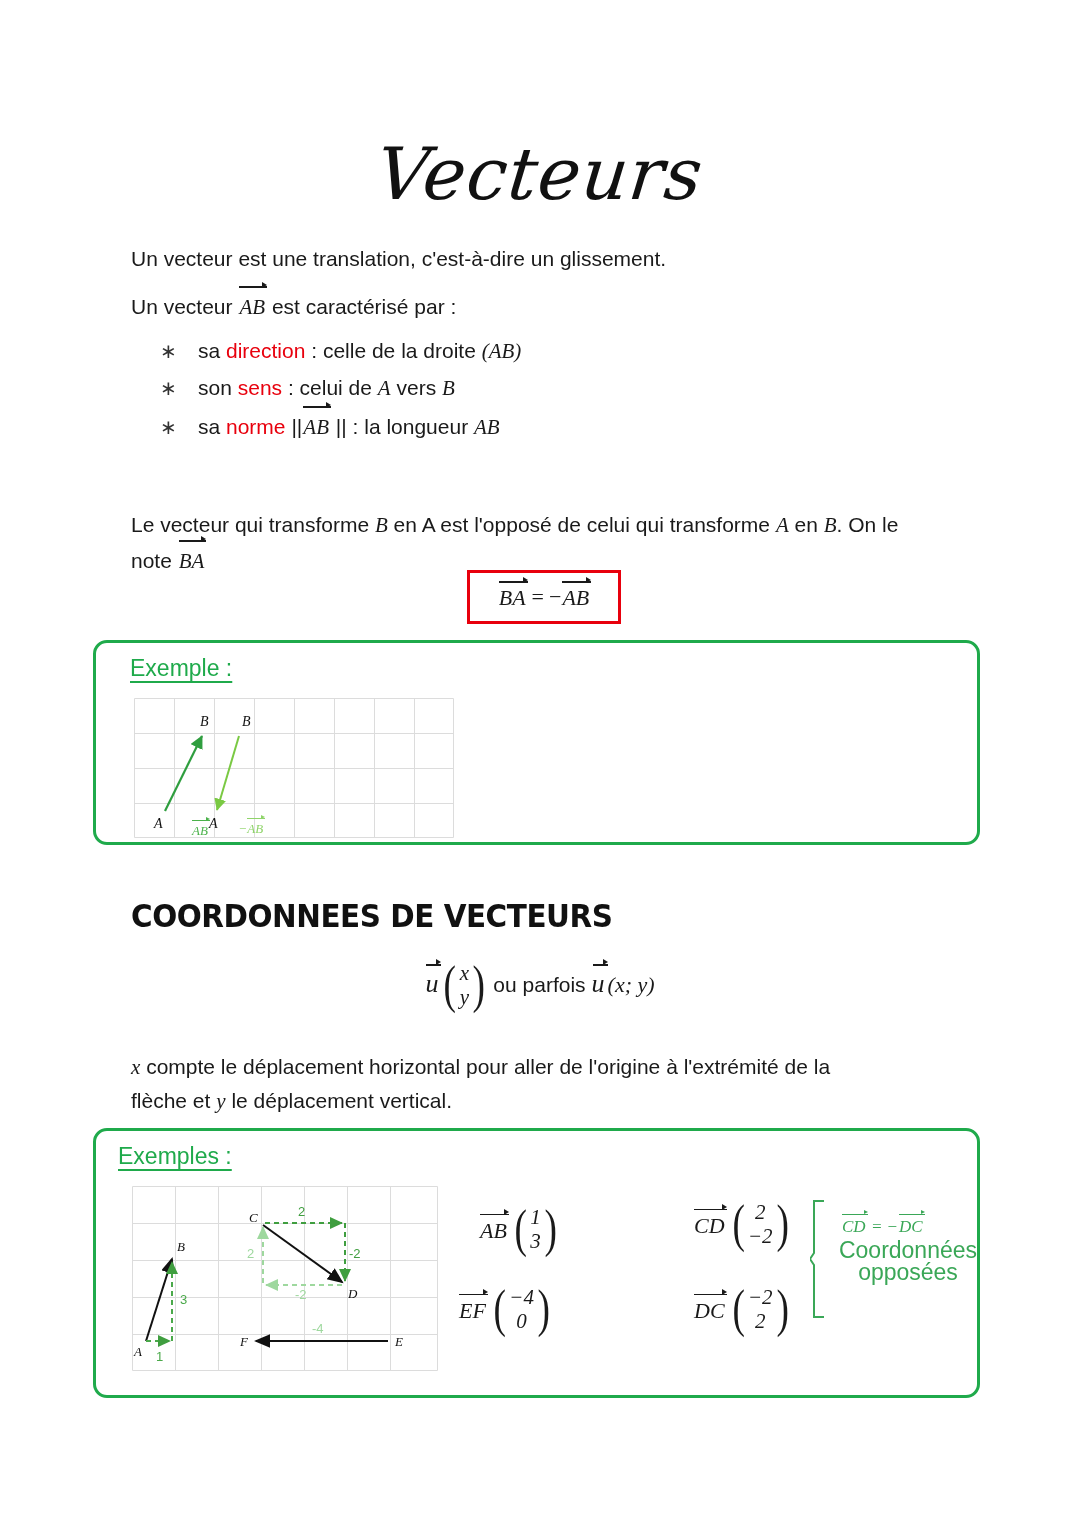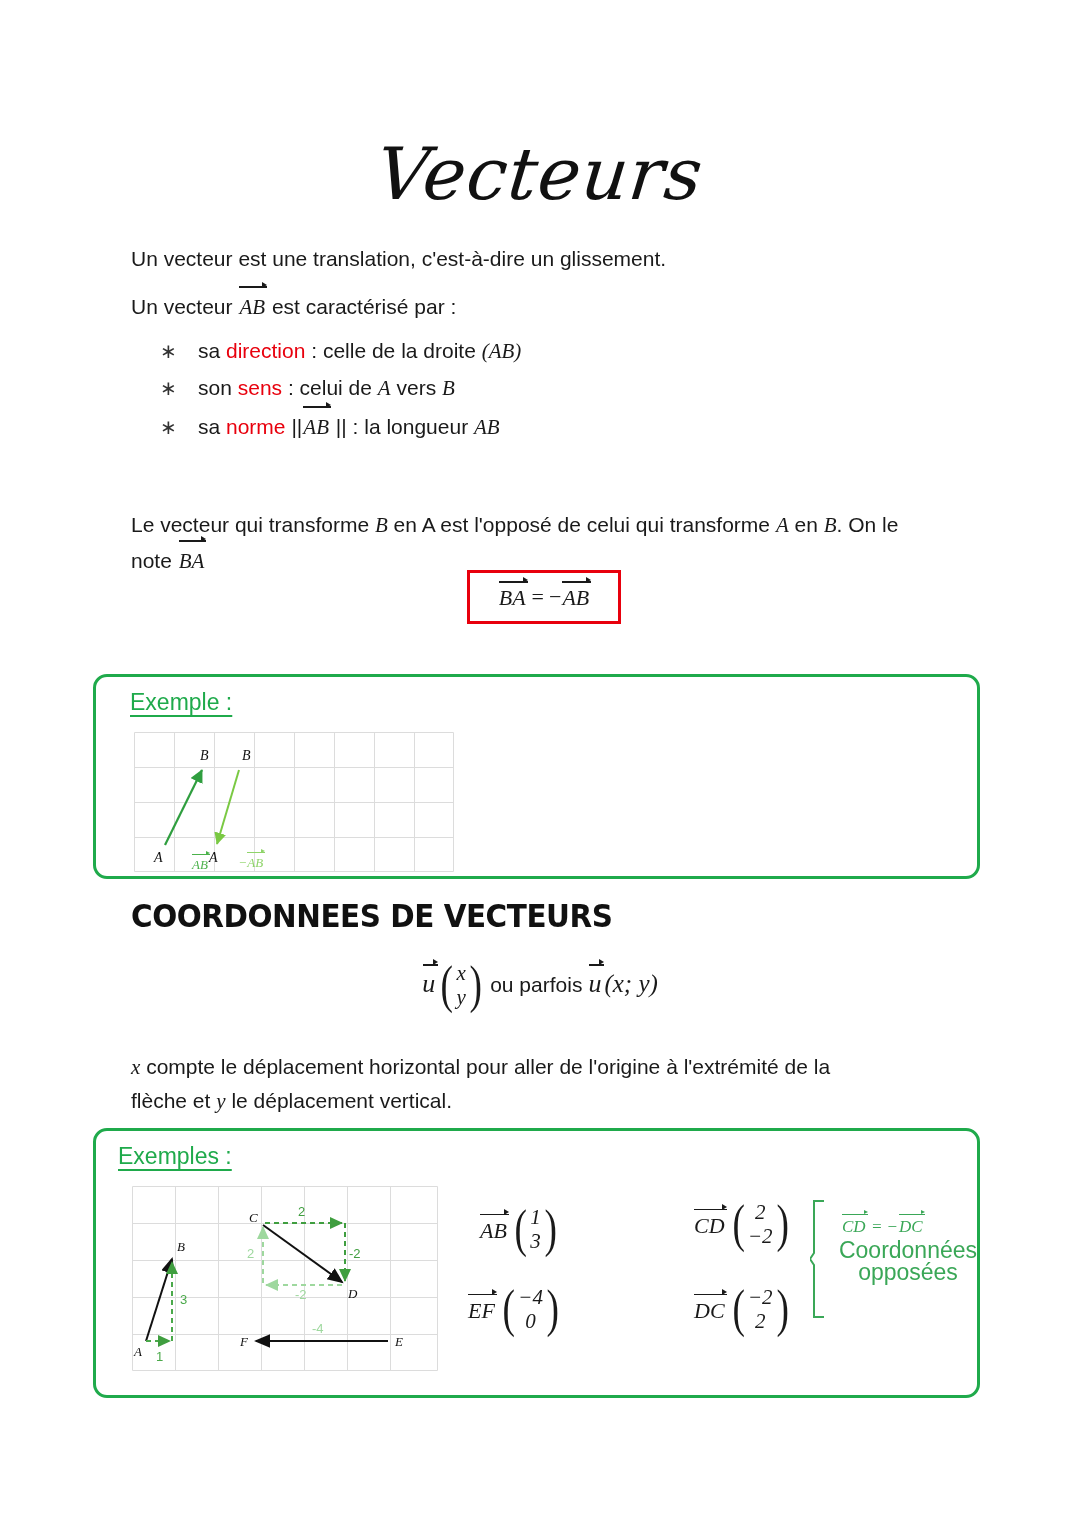--- a/index.html
+++ b/index.html
@@ -232,21 +232,21 @@
     <span>note </span><span class="vec">BA</span>
   </div>
 
   <div class="formula-box static">
     <span class="vec">BA</span>
     <span style="margin:0 5px;">=</span>
     <span>−</span>
       <span class="vec">AB</span>
   </div>
 
-  <div class="ex-box" style="left:93px;top:674px;width:887px;height:205px;">
+  <div class="ex-box" style="left:93px;top:640px;width:887px;height:205px;">
     <div class="ex-label" style="left:34px;top:12px;">Exemple :</div>
 
     <svg width="320" height="140" style="position:absolute;left:38px;top:55px;">
 
       <g stroke="#dcdcdc" stroke-width="1">
         <line x1="0.5" y1="0.5" x2="0.5" y2="139.5"></line>
         <line x1="40.5" y1="0.5" x2="40.5" y2="139.5"></line>
         <line x1="80.5" y1="0.5" x2="80.5" y2="139.5"></line>
         <line x1="120.5" y1="0.5" x2="120.5" y2="139.5"></line>
         <line x1="160.5" y1="0.5" x2="160.5" y2="139.5"></line>
@@ -290,21 +290,21 @@
   <div class="section-head static">COORDONNEES DE VECTEURS</div>
 
   <div class="coord-note static">
     <span class="vecu" style="font-size:26px;">u</span><span class="paren-col">
         <span class="paren">(</span>
         <span class="col-vals">
           <span>x</span>
           <span>y</span>
         </span>
         <span class="paren">)</span>
-      </span><span style="font-size:21px;margin:0 6px;">ou parfois</span><span class="vecu" style="font-size:26px;">u</span><span class="mi" style="font-size:25px;">(x; y)</span>
+      </span><span style="font-size:21px;margin:0 6px;">ou parfois</span><span class="vecu" style="font-size:26px;">u</span><span class="mi" style="font-size:22px;">(x; y)</span>
   </div>
 
   <div class="body-text static" style="left:131px;top:1038px;width:810px;margin-top:12px;">
     <span class="mi">x</span><span> compte le déplacement horizontal pour aller de l'origine à l'extrémité de la</span>
     <br>
     <span>flèche et </span><span class="mi">y</span><span> le déplacement vertical.</span>
   </div>
 
   <div class="ex-box" style="left:93px;top:1128px;width:887px;height:270px;">
     <div class="ex-label" style="left:22px;top:12px;">Exemples :</div>
@@ -387,21 +387,21 @@
       <span class="paren-col">
           <span class="paren">(</span>
           <span class="col-vals">
             <span>2</span>
             <span>−2</span>
           </span>
           <span class="paren">)</span>
         </span>
     </div>
 
-    <div class="vform" style="left:371px;top:155px;">
+    <div class="vform" style="left:362px;top:155px;">
       <span class="lbl"><span class="vec">EF</span></span>
       <span class="paren-col">
           <span class="paren">(</span>
           <span class="col-vals">
             <span>−4</span>
             <span>0</span>
           </span>
           <span class="paren">)</span>
         </span>
     </div>

